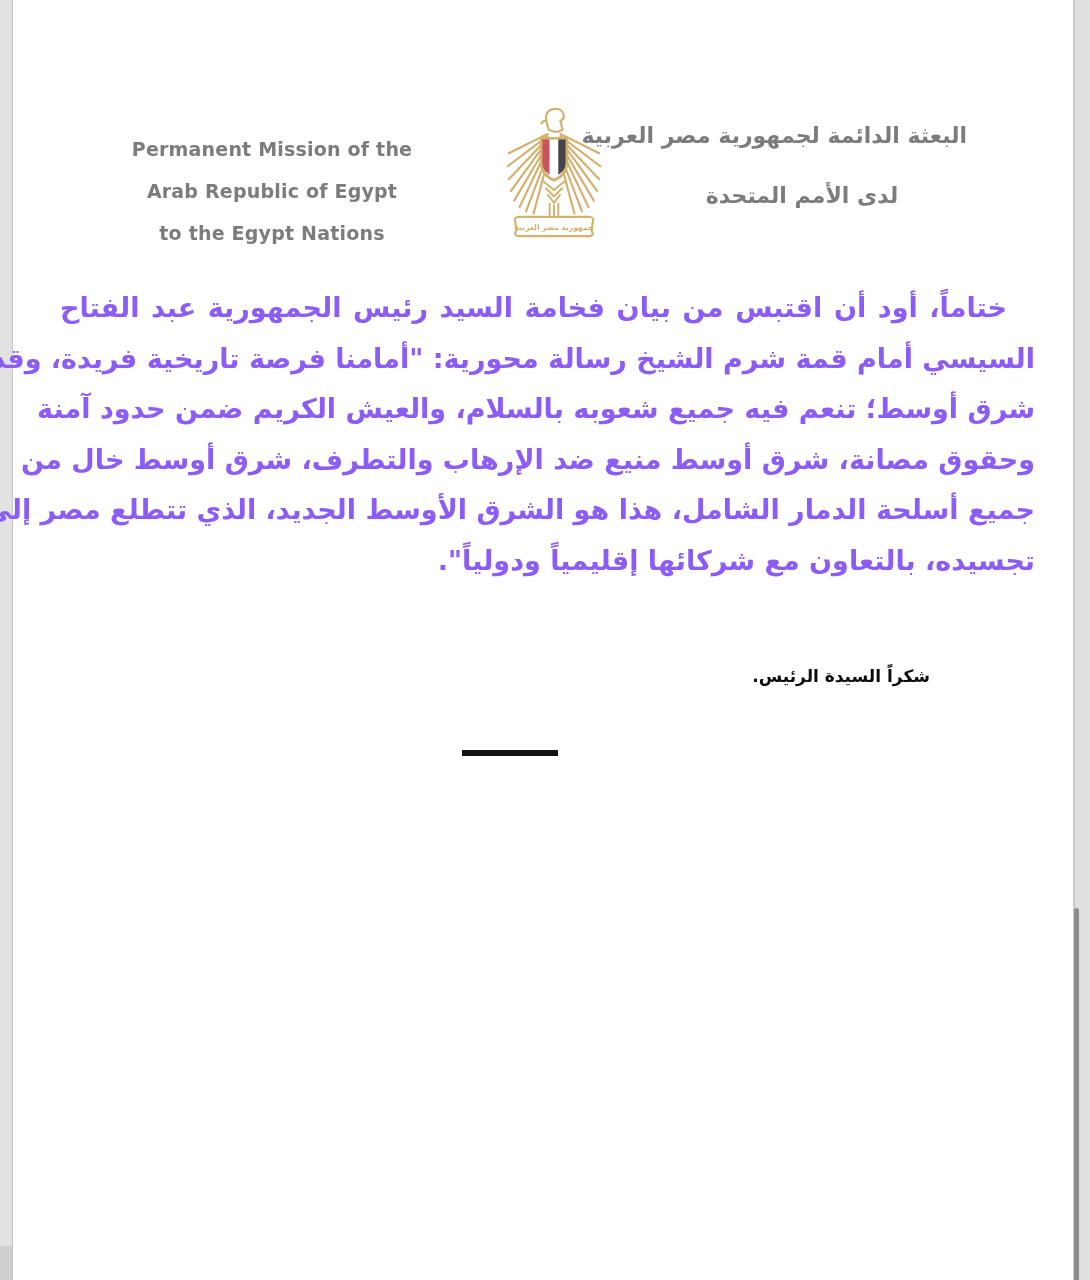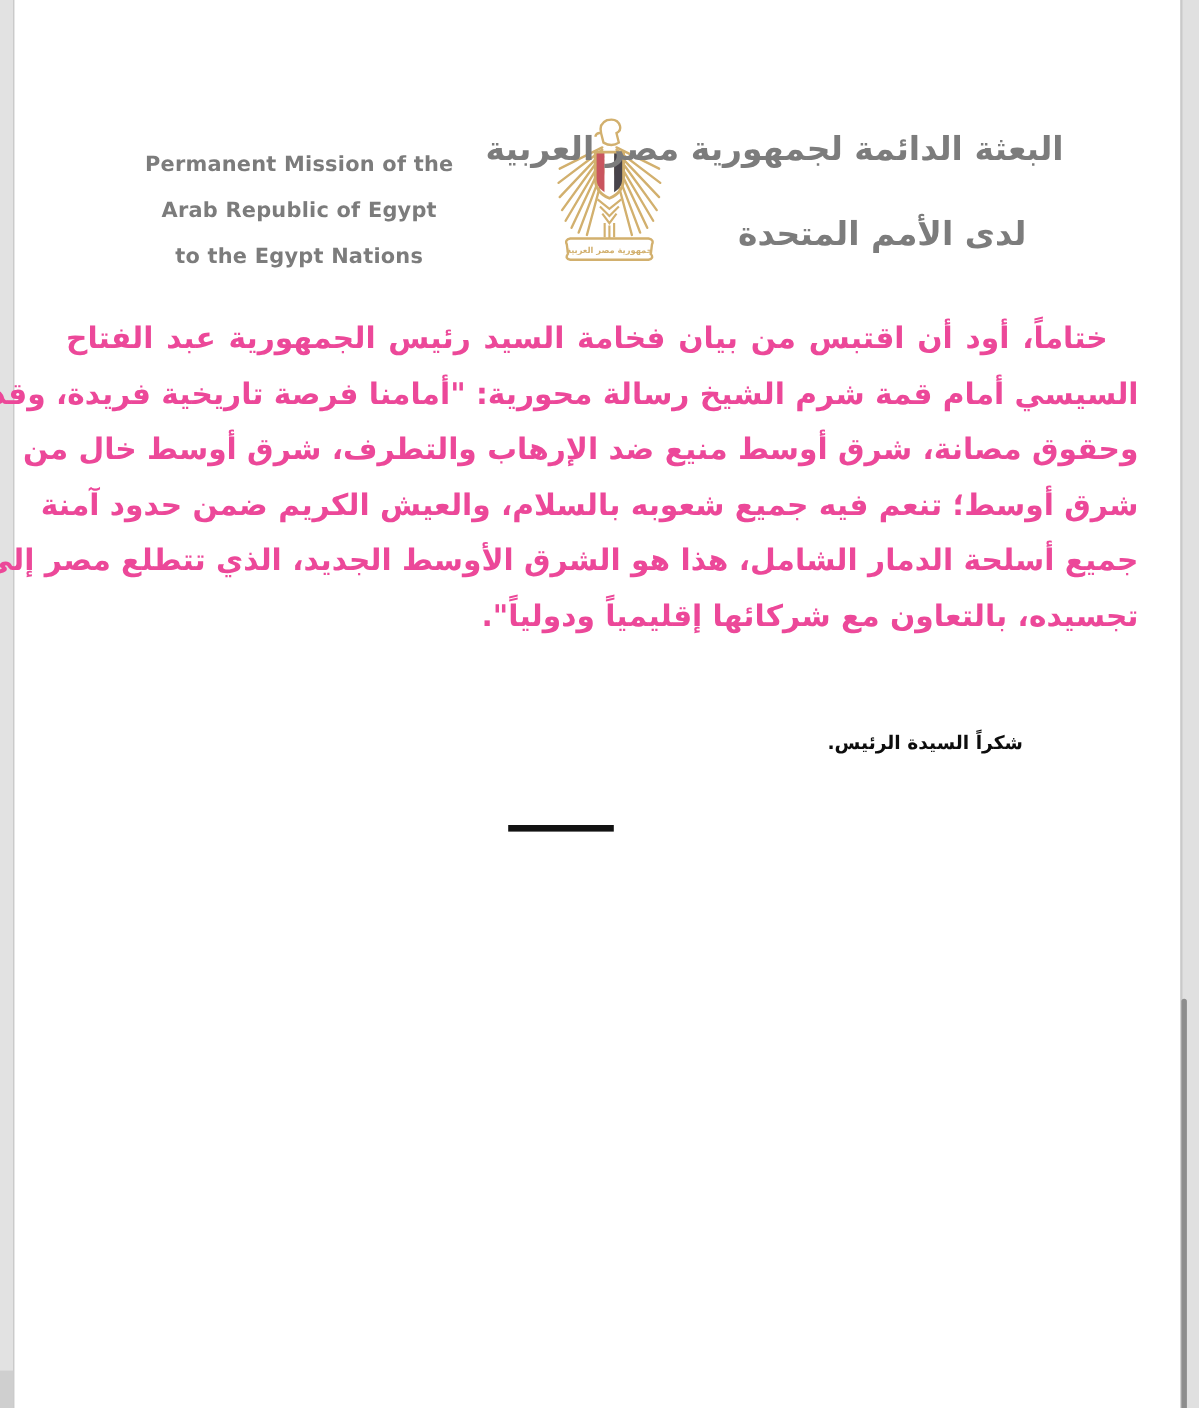--- a/index.html
+++ b/index.html
@@ -25,29 +25,29 @@
   }
   
   .en-block{
     position:absolute;left:130px;top:128px;width:284px;
     text-align:center;color:#7c7c7c;font-weight:bold;font-size:19px;
     letter-spacing:.2px;
   }
   .en-block .en-line{height:42px;line-height:42px;white-space:nowrap;}
   .ar-block{
     position:absolute;right:123px;top:116px;width:330px;direction:rtl;
-    text-align:center;color:#7c7c7c;font-weight:bold;font-size:30px;
+    text-align:center;color:#7c7c7c;font-weight:bold;font-size:22px;
   }
   .ar-block .ar-line1{line-height:40px;white-space:nowrap;}
-  .ar-block .ar-line2{line-height:40px;margin-top:38px;white-space:nowrap;}
+  .ar-block .ar-line2{line-height:40px;margin-top:20px;white-space:nowrap;}
   .emblem{position:absolute;left:500px;top:106px;width:108px;height:142px;}
   
   .body-par{
     position:absolute;left:60px;right:55px;top:283px;direction:rtl;
-    color:#ec4899;font-weight:bold;font-size:27px;
+    color:#8b5cf6;font-weight:bold;font-size:27px;
   }
   .body-par .jline{
     line-height:50.5px;text-align:justify;text-align-last:justify;
     white-space:nowrap;
   }
   .body-par .jline.indent{padding-right:28px;}
   .body-par .jline.lastline{text-align-last:right;}
   .closing-line{
     position:absolute;right:160px;top:652px;direction:rtl;
     color:#0d0d0d;font-weight:bold;font-size:17px;line-height:48px;
@@ -120,21 +120,21 @@
 </svg>
 
 <div class="ar-block">
   <div class="ar-line1">البعثة الدائمة لجمهورية مصر العربية</div>
   <div class="ar-line2">لدى الأمم المتحدة</div>
 </div>
 
 <div class="body-par">
   <div class="jline indent">ختاماً، أود أن اقتبس من بيان فخامة السيد رئيس الجمهورية عبد الفتاح</div>
   <div class="jline">السيسي أمام قمة شرم الشيخ رسالة محورية: "أمامنا فرصة تاريخية فريدة، وقد</div>
+  <div class="jline">شرق أوسط؛ تنعم فيه جميع شعوبه بالسلام، والعيش الكريم ضمن حدود آمنة</div>
   <div class="jline">وحقوق مصانة، شرق أوسط منيع ضد الإرهاب والتطرف، شرق أوسط خال من</div>
-  <div class="jline">شرق أوسط؛ تنعم فيه جميع شعوبه بالسلام، والعيش الكريم ضمن حدود آمنة</div>
   <div class="jline">جميع أسلحة الدمار الشامل، هذا هو الشرق الأوسط الجديد، الذي تتطلع مصر إلى</div>
   <div class="jline lastline">تجسيده، بالتعاون مع شركائها إقليمياً ودولياً".</div>
 </div>
 
 <div class="closing-line">شكراً السيدة الرئيس.</div>
 
 <div class="end-dash"></div>
 
 </body></html>

